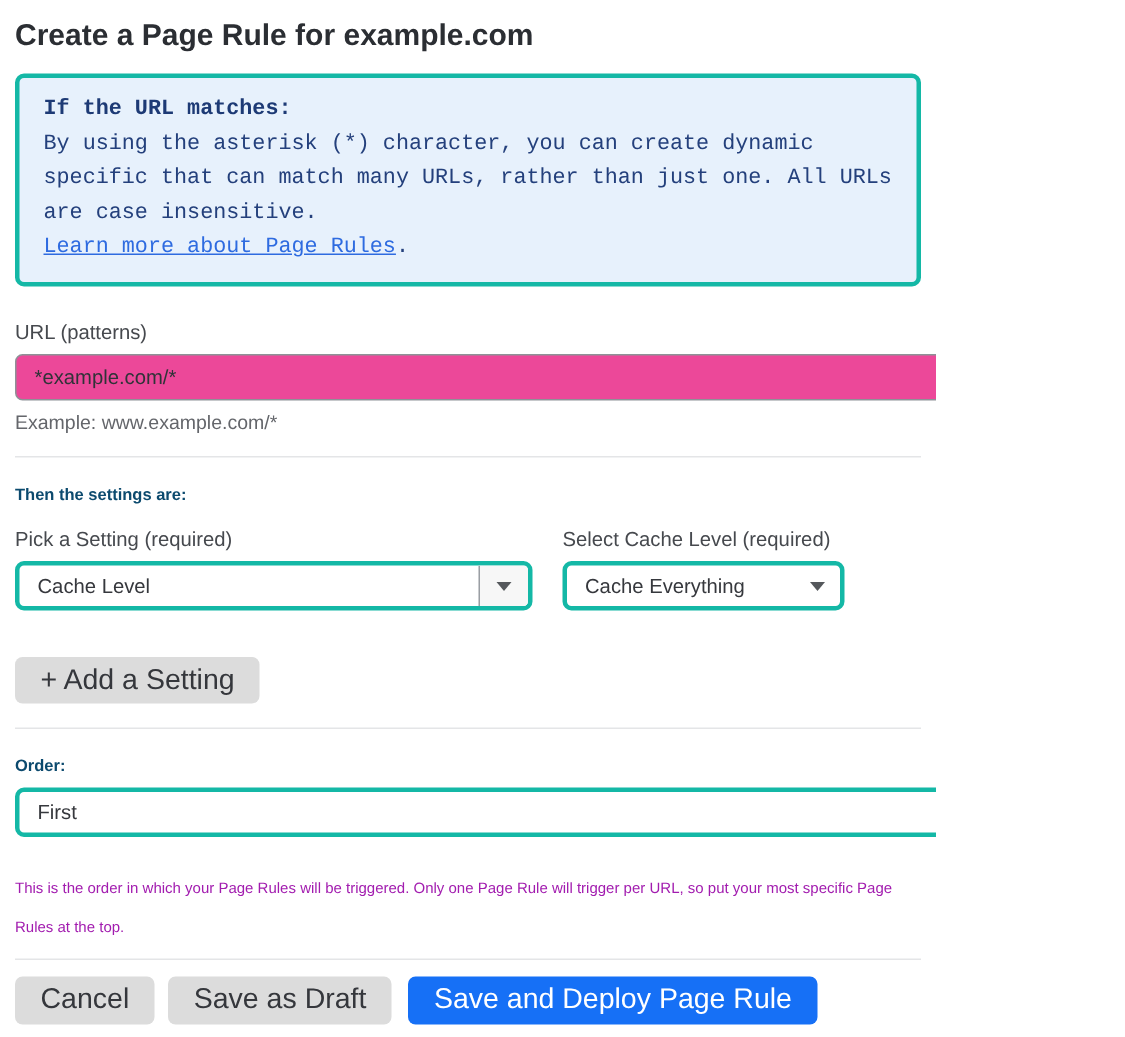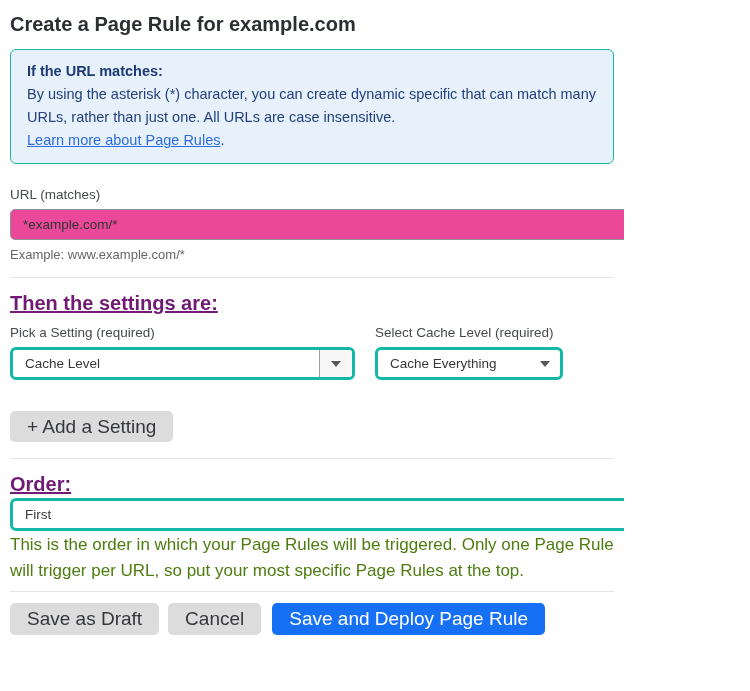--- a/index.html
+++ b/index.html
@@ -21,26 +21,27 @@
     font-weight: bold;
     color: #2b2e33;
     line-height: 24px;
     margin: 0;
   }
   
   .info-box {
     margin-top: 13px;
     box-sizing: border-box;
     background: #e7f1fc;
-    border: 1px solid #14b8a6;
+    border: 3px solid #14b8a6;
     border-radius: 6px;
     padding: 10px 16px 11px 16px;
     color: #24407c;
     font-size: 14.5px;
     line-height: 23px;
+    font-family: Liberation Mono, monospace;
   }
   .info-heading {
     font-weight: bold;
     color: #1d3a75;
   }
   .info-link {
     color: #2e6be0;
     text-decoration: underline;
     cursor: pointer;
   }
@@ -75,26 +76,25 @@
   .url-helper { margin-top: 6px; }
   .divider {
     border: none;
     border-top: 1px solid #e4e5e7;
     margin: 0;
   }
   .divider-1 { margin-top: 14px; }
   .divider-2 { margin-top: 16px; }
   .divider-3 { margin-top: 7px; }
   .section-heading {
-    font-size: 20px;
+    font-size: 11px;
     font-weight: bold;
-    color: #701a75;
+    color: #0c4a6e;
     line-height: 18px;
     margin: 16px 0 0 0;
-    text-decoration: underline;
   }
   
   .settings-row {
     margin-top: 12px;
     display: flex;
     gap: 20px;
   }
   .settings-col-left { width: 345px; }
   .settings-col-right { width: 188px; }
   .select-box {
@@ -153,23 +153,23 @@
     color: #35373c;
   }
   .add-setting-btn {
     margin-top: 31px;
     height: 31px;
   }
   
   .order-label { margin-top: 20px; }
   .order-select { width: 730px; margin-top: 5px; }
   .order-helper {
-    margin-top: 1px;
-    font-size: 17px;
-    color: #4d7c0f;
+    margin-top: 22px;
+    font-size: 10px;
+    color: #a21caf;
     line-height: 26px;
     max-width: 720px;
   }
   
   .footer-row {
     margin-top: 11px;
     display: flex;
     gap: 9px;
   }
   .btn-primary {
@@ -184,21 +184,21 @@
 <div class="page">
 
   <h1 class="page-title">Create a Page Rule for example.com</h1>
 
   <div class="info-box">
     <div class="info-heading">If the URL matches:</div>
     <div class="info-body">By using the asterisk (*) character, you can create dynamic specific that can match many URLs, rather than just one. All URLs are case insensitive.</div>
     <div><a class="info-link">Learn more about Page Rules</a><span class="info-link-suffix">.</span></div>
   </div>
 
-  <div class="field-label url-label">URL (matches)</div>
+  <div class="field-label url-label">URL (patterns)</div>
   <input class="url-input" type="text" value="*example.com/*" style="">
   <div class="helper-text url-helper">Example: www.example.com/*</div>
 
   <hr class="divider divider-1">
 
   <h2 class="section-heading">Then the settings are:</h2>
 
   <div class="settings-row">
     <div class="settings-col-left">
       <div class="field-label">Pick a Setting (required)</div>
@@ -230,18 +230,18 @@
     <span class="select-value">First</span>
     <span class="arrow-plain">
         <span class="caret"></span>
       </span>
   </div>
   <div class="order-helper">This is the order in which your Page Rules will be triggered. Only one Page Rule will trigger per URL, so put your most specific Page Rules at the top.</div>
 
   <hr class="divider divider-3">
 
   <div class="footer-row">
+    <button class="btn btn-gray">Cancel</button>
     <button class="btn btn-gray">Save as Draft</button>
-    <button class="btn btn-gray">Cancel</button>
     <button class="btn btn-primary">Save and Deploy Page Rule</button>
   </div>
 
 </div>
 
 </body></html>

